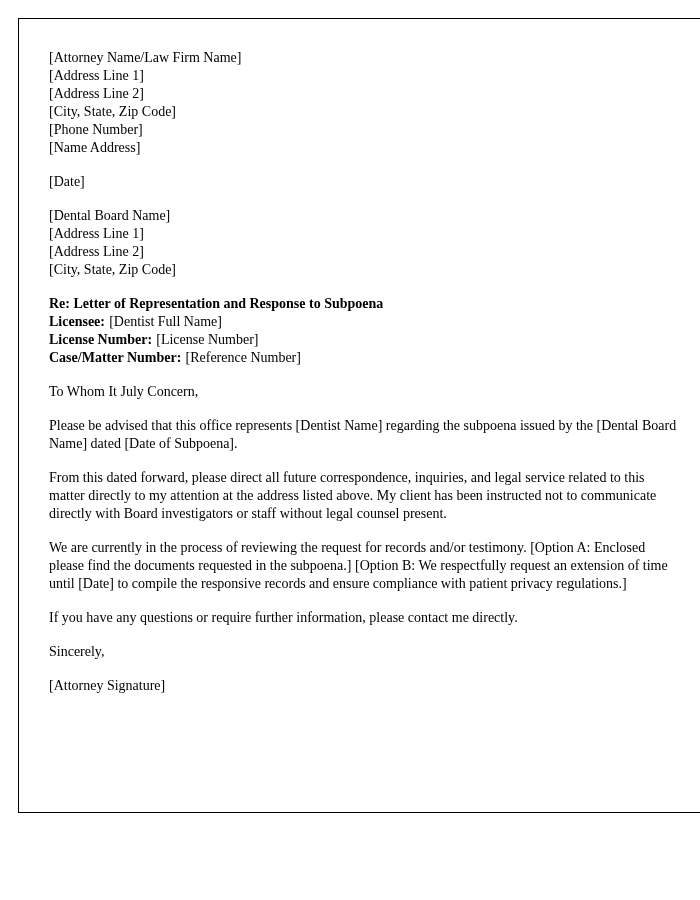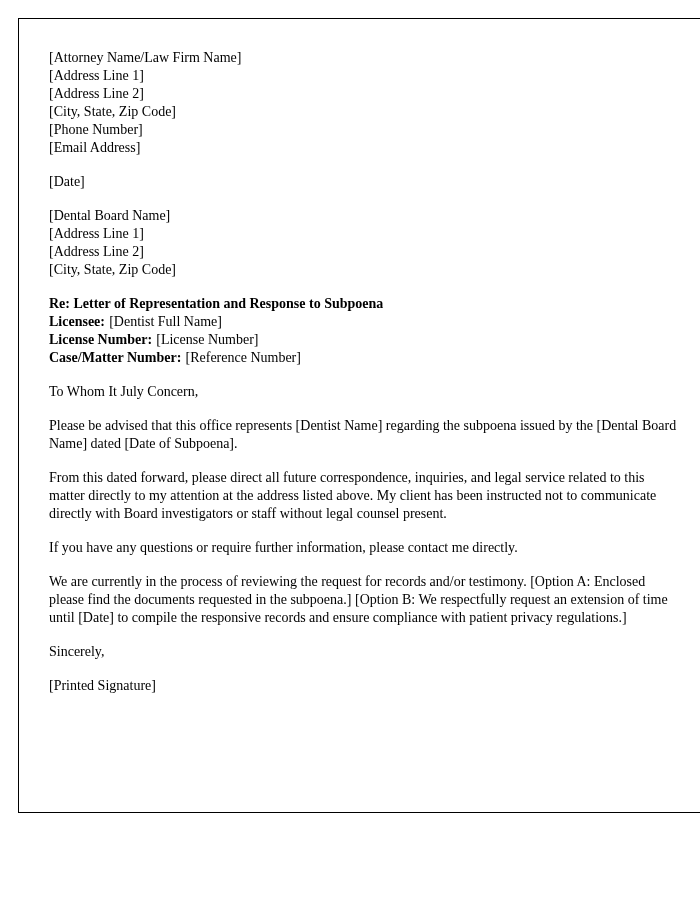--- a/index.html
+++ b/index.html
@@ -41,21 +41,21 @@
 
 <div class="page">
   <div class="letter-box">
 
     <div class="block">
       <div class="line">[Attorney Name/Law Firm Name]</div>
       <div class="line">[Address Line 1]</div>
       <div class="line">[Address Line 2]</div>
       <div class="line">[City, State, Zip Code]</div>
       <div class="line">[Phone Number]</div>
-      <div class="line">[Email Address]</div>
+      <div class="line">[Name Address]</div>
     </div>
 
     <div class="block">
       <div class="line">[Date]</div>
     </div>
 
     <div class="block">
       <div class="line">[Dental Board Name]</div>
       <div class="line">[Address Line 1]</div>
       <div class="line">[Address Line 2]</div>
@@ -74,26 +74,26 @@
         <span class="ref-label">Case/Matter Number:</span><span>[Reference Number]</span>
       </div>
     </div>
 
     <div class="block">
       <div class="line">To Whom It July Concern,</div>
     </div>
 
     <p class="para">Please be advised that this office represents [Dentist Name] regarding the subpoena issued by the [Dental Board Name] dated [Date of Subpoena].</p>
     <p class="para">From this dated forward, please direct all future correspondence, inquiries, and legal service related to this matter directly to my attention at the address listed above. My client has been instructed not to communicate directly with Board investigators or staff without legal counsel present.</p>
+    <p class="para">We are currently in the process of reviewing the request for records and/or testimony. [Option A: Enclosed please find the documents requested in the subpoena.] [Option B: We respectfully request an extension of time until [Date] to compile the responsive records and ensure compliance with patient privacy regulations.]</p>
     <p class="para">If you have any questions or require further information, please contact me directly.</p>
-    <p class="para">We are currently in the process of reviewing the request for records and/or testimony. [Option A: Enclosed please find the documents requested in the subpoena.] [Option B: We respectfully request an extension of time until [Date] to compile the responsive records and ensure compliance with patient privacy regulations.]</p>
 
     <div class="block">
       <div class="line">Sincerely,</div>
     </div>
 
     <div class="block">
-      <div class="line">[Printed Signature]</div>
+      <div class="line">[Attorney Signature]</div>
     </div>
 
 
   </div>
 </div>
 
 </body></html>

